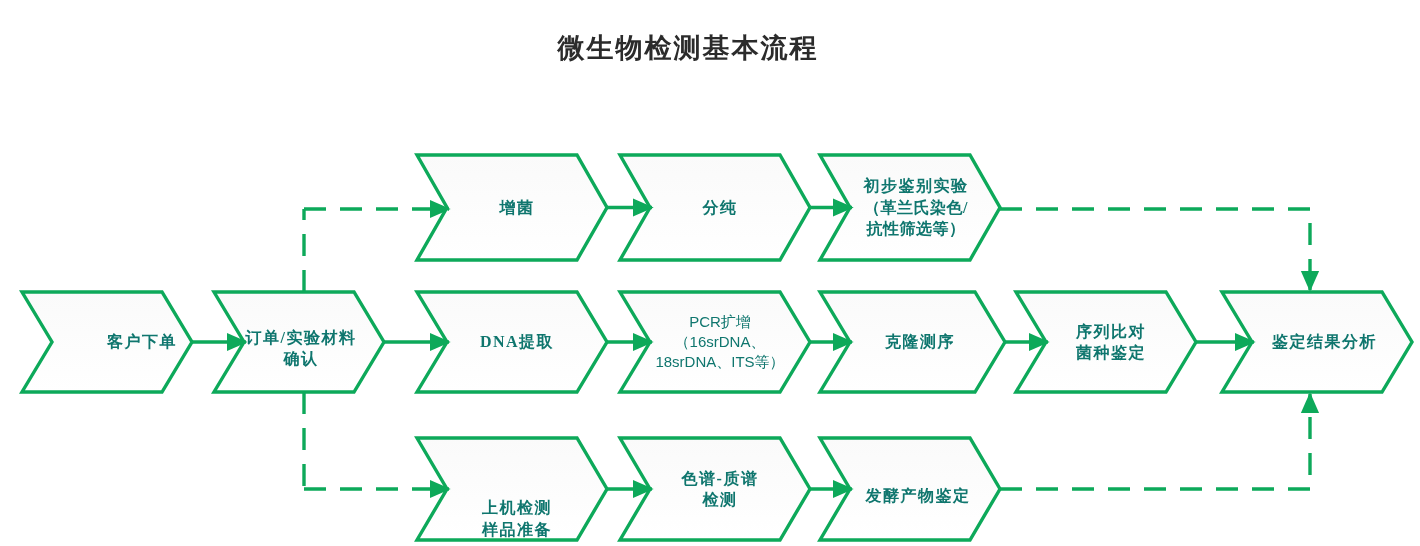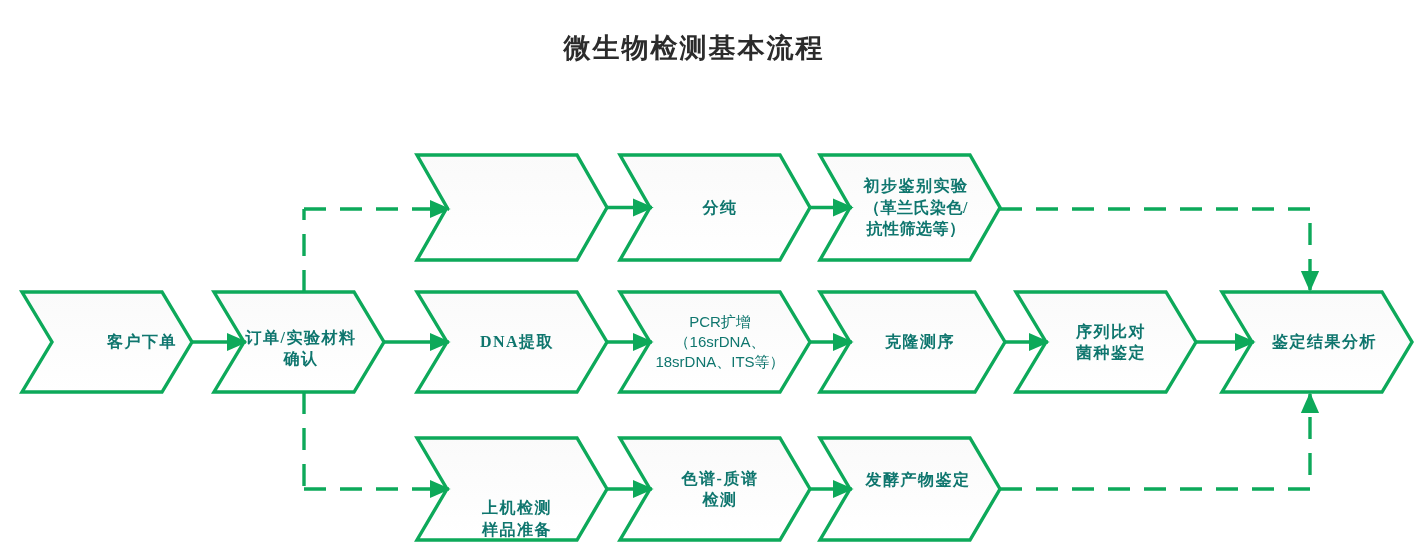--- a/index.html
+++ b/index.html
@@ -21,21 +21,21 @@
   }
   #flow-svg {
     position: absolute;
     left: 0;
     top: 0;
     width: 1420px;
     height: 546px;
   }
   .chart-title {
     position: absolute;
-    left: 10px;
+    left: 4px;
     top: 30px;
     width: 1368px;
     text-align: center;
     font-size: 27px;
     font-weight: bold;
     letter-spacing: 2px;
     color: #2b2b2b;
     font-family: "Liberation Serif", "DejaVu Serif", serif;
   }
   .node-label {
@@ -132,20 +132,23 @@
     <g stroke="#0DA95A" stroke-width="3.4" fill="none" stroke-dasharray="22 14">
       <path d="M 1000 209 L 1310 209 L 1310 288"></path>
       <path d="M 1000 489 L 1310 489 L 1310 396"></path>
     </g>
     <g stroke="#0DA95A" stroke-width="3.4" fill="none">
       <path d="M 1310 282 L 1310 290" marker-end="url(#arrow)"></path>
       <path d="M 1310 402 L 1310 394" marker-end="url(#arrow)"></path>
     </g>
   </svg>
 
+  <div class="node-label" style="left:447px; top:155px; width:140px; height:105px;">
+    <span class="ln main">增菌</span>
+  </div>
 
   <div class="node-label" style="left:650px; top:155px; width:140px; height:105px;">
     <span class="ln main">分纯</span>
   </div>
 
   <div class="node-label" style="left:846px; top:155px; width:140px; height:105px;">
     <span class="ln main">初步鉴别实验</span>
     <span class="ln sub">（革兰氏染色/</span>
     <span class="ln sub">抗性筛选等）</span>
   </div>
@@ -185,17 +188,17 @@
   <div class="node-label" style="left:447px; top:438px; width:140px; height:102px;justify-content:flex-end;">
     <span class="ln main">上机检测</span>
     <span class="ln main">样品准备</span>
   </div>
 
   <div class="node-label" style="left:650px; top:438px; width:140px; height:102px;">
     <span class="ln main">色谱-质谱</span>
     <span class="ln main">检测</span>
   </div>
 
-  <div class="node-label" style="left:848px; top:440px; width:140px; height:79px;">
+  <div class="node-label" style="left:848px; top:456px; width:140px; height:79px;">
     <span class="ln main">发酵产物鉴定</span>
   </div>
 
 </div>
 
 </body></html>

